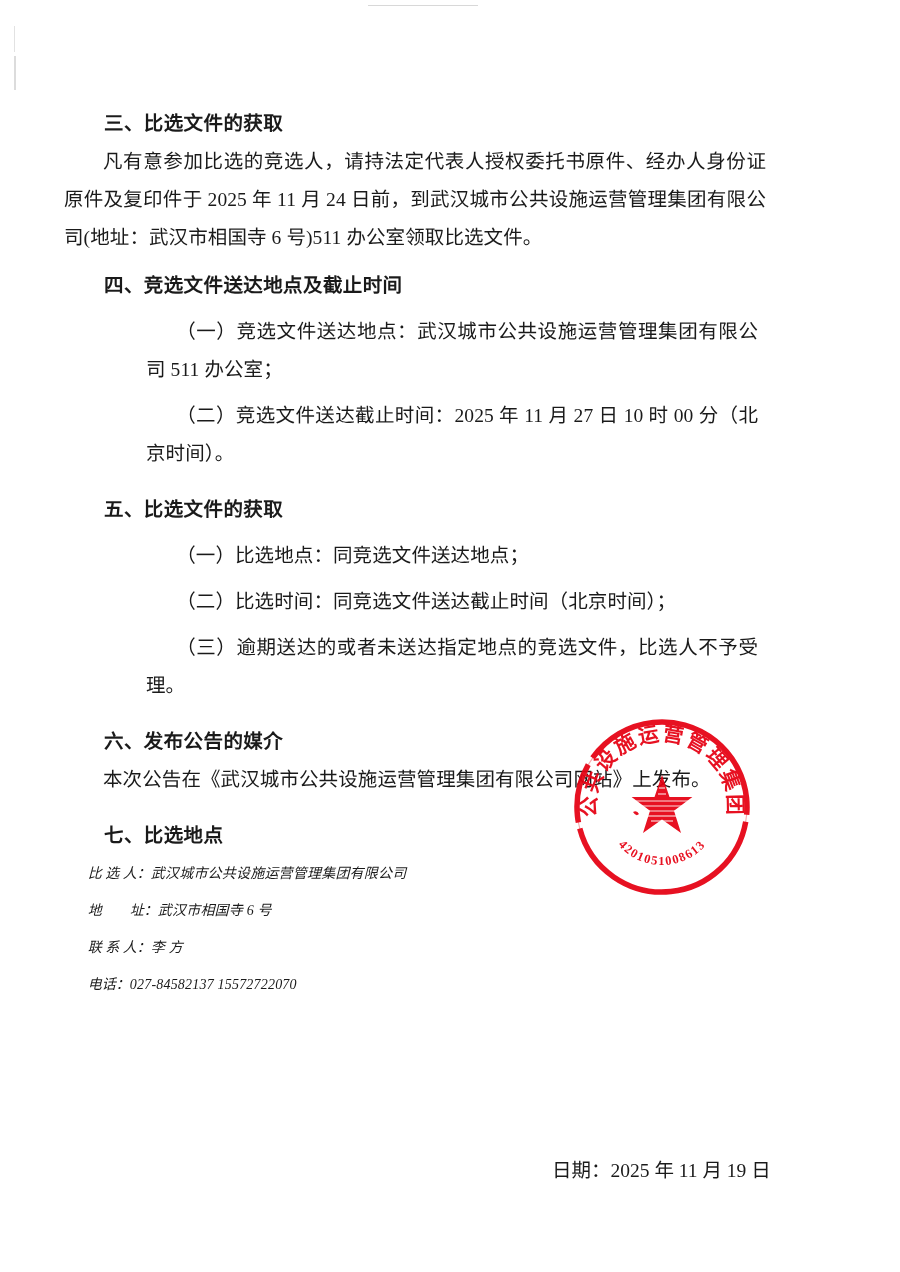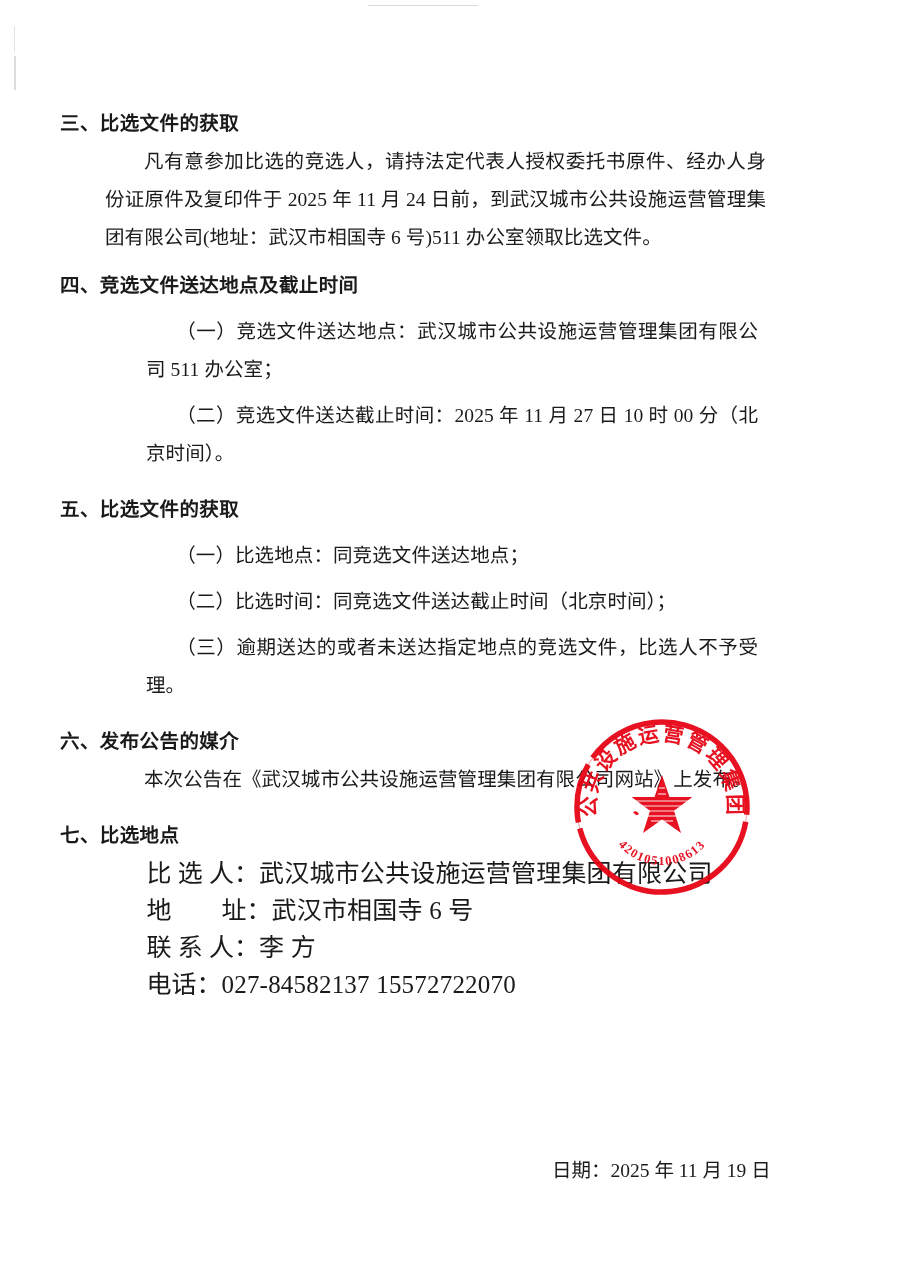--- a/index.html
+++ b/index.html
@@ -58,30 +58,30 @@
     margin: 0;
   }
 
   .heading {
     font-family: "Liberation Serif", "DejaVu Serif", serif;
     font-weight: bold;
     font-size: 19.5px;
     line-height: 38px;
     letter-spacing: 0.4px;
     margin: 0;
-    padding-left: 60px;
+    padding-left: 104px;
     white-space: nowrap;
   }
 
   .para {
     font-size: 19.5px;
     line-height: 38px;
     letter-spacing: 0.1px;
     margin: 0;
-    padding-left: 105px;
+    padding-left: 64px;
     padding-right: 134px;
     text-align: justify;
     text-justify: inter-ideograph;
   }
   .para.indent {
     text-indent: 2em;
   }
 
   .item {
     font-size: 19.5px;
@@ -89,25 +89,26 @@
     letter-spacing: 0.1px;
     margin: 8px;
     padding-left: 138px;
     padding-right: 134px;
     text-align: justify;
     text-justify: inter-ideograph;
     text-indent: 1.55em;
   }
 
   .contact-line {
-    font-size: 25px;
+    font-size: 14px;
     line-height: 37px;
     margin: 0;
-    padding-left: 104px;
+    padding-left: 64px;
     white-space: nowrap;
+    font-style: italic;
   }
   .contact-line .label {
     display: inline-block;
     text-indent: 0;
     padding-left: 1.7em;
   }
   .contact-line .value {
     letter-spacing: 0.2px;
   }
   .latin {

